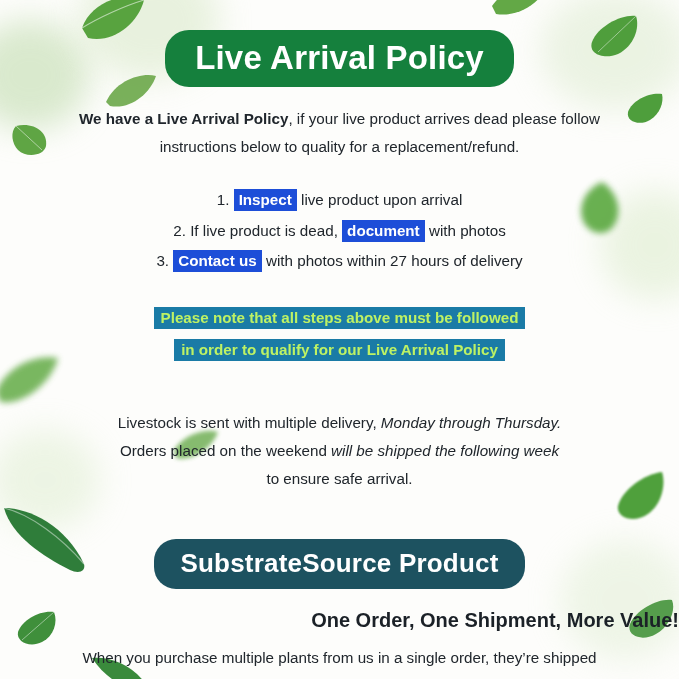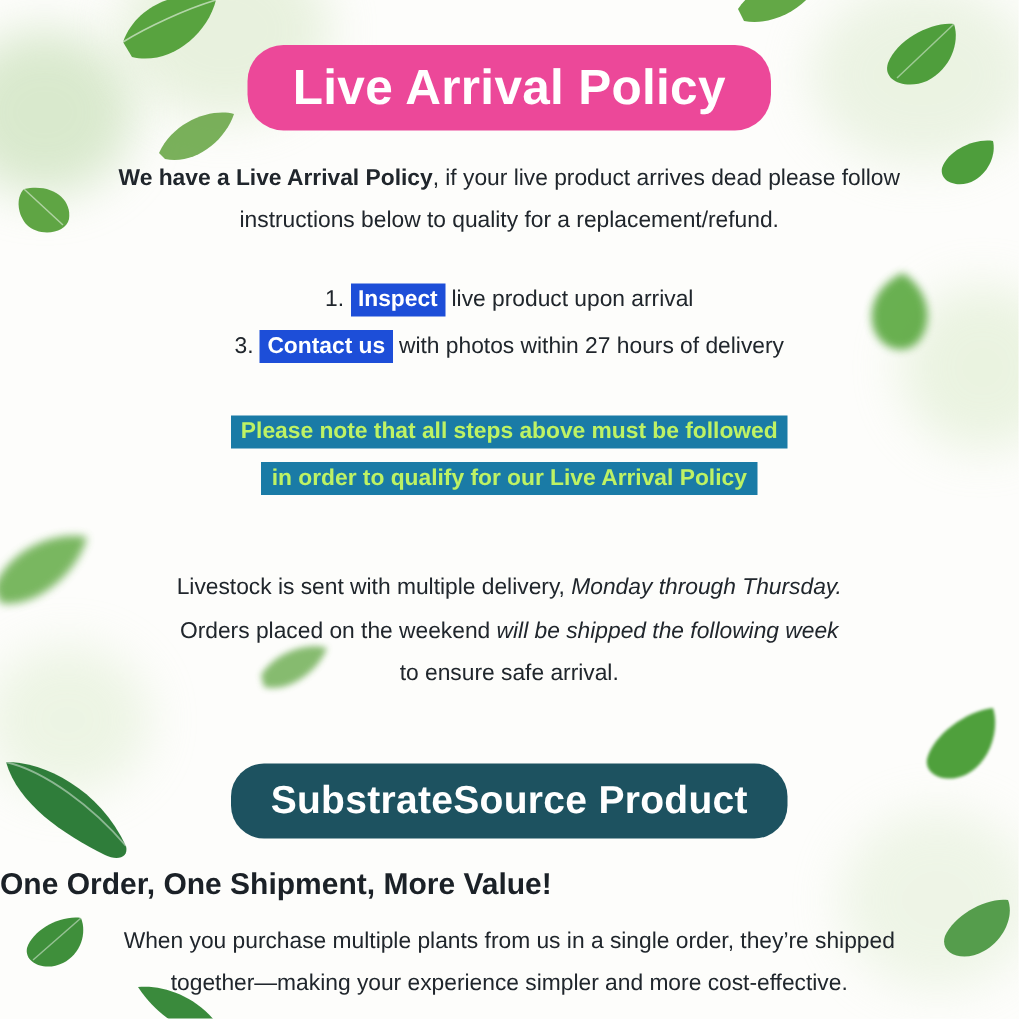--- a/index.html
+++ b/index.html
@@ -49,21 +49,21 @@
 
   .banner {
     display: inline-block;
     color: #ffffff;
     font-weight: bold;
     letter-spacing: .2px;
     text-align: center;
     white-space: nowrap;
   }
   .banner-top {
-    background: #ec4899;
+    background: #15803d;
     border-radius: 24px;
     font-size: 33px;
     line-height: 1.0;
     padding: 11px 30px 13px 30px;
   }
   .banner-bottom {
     background: #1d5260;
     border-radius: 22px;
     font-size: 26px;
     line-height: 1.0;
@@ -109,21 +109,21 @@
     padding: 2px 7px 3px 7px;
     white-space: nowrap;
   }
 
   .ship { width: 560px; margin-top: 44px; }
   .ship em { font-style: italic; }
 
   .bottom-wrap { margin-top: 46px; }
 
   .tagline {
-    text-align: left;
+    text-align: right;
     color: #1b2127;
     font-weight: bold;
     font-size: 20px;
     margin-top: 20px;
   }
 
   .closing { width: 560px; margin-top: 12px; }
 </style>
 </head>
 <body>
@@ -236,20 +236,24 @@
 
   <p class="para intro"><span style="font-weight:bold;">We have a Live Arrival Policy</span><span>, if your live product arrives dead please follow instructions below to quality for a replacement/refund.</span></p>
 
   <div class="steps">
 
     <div class="step-line">
       <span>1.</span>
       <span></span><span class="hl-dark">Inspect</span><span> live product upon arrival</span>
     </div>
 
+    <div class="step-line">
+      <span>2.</span>
+      <span>If live product is dead, </span><span class="hl-dark">document</span><span> with photos</span>
+    </div>
 
     <div class="step-line">
       <span>3.</span>
       <span></span><span class="hl-dark">Contact us</span><span> with photos within 27 hours of delivery</span>
     </div>
 
   </div>
 
   <div class="note-block">
     <div><span class="note-line">Please note that all steps above must be followed</span></div>

